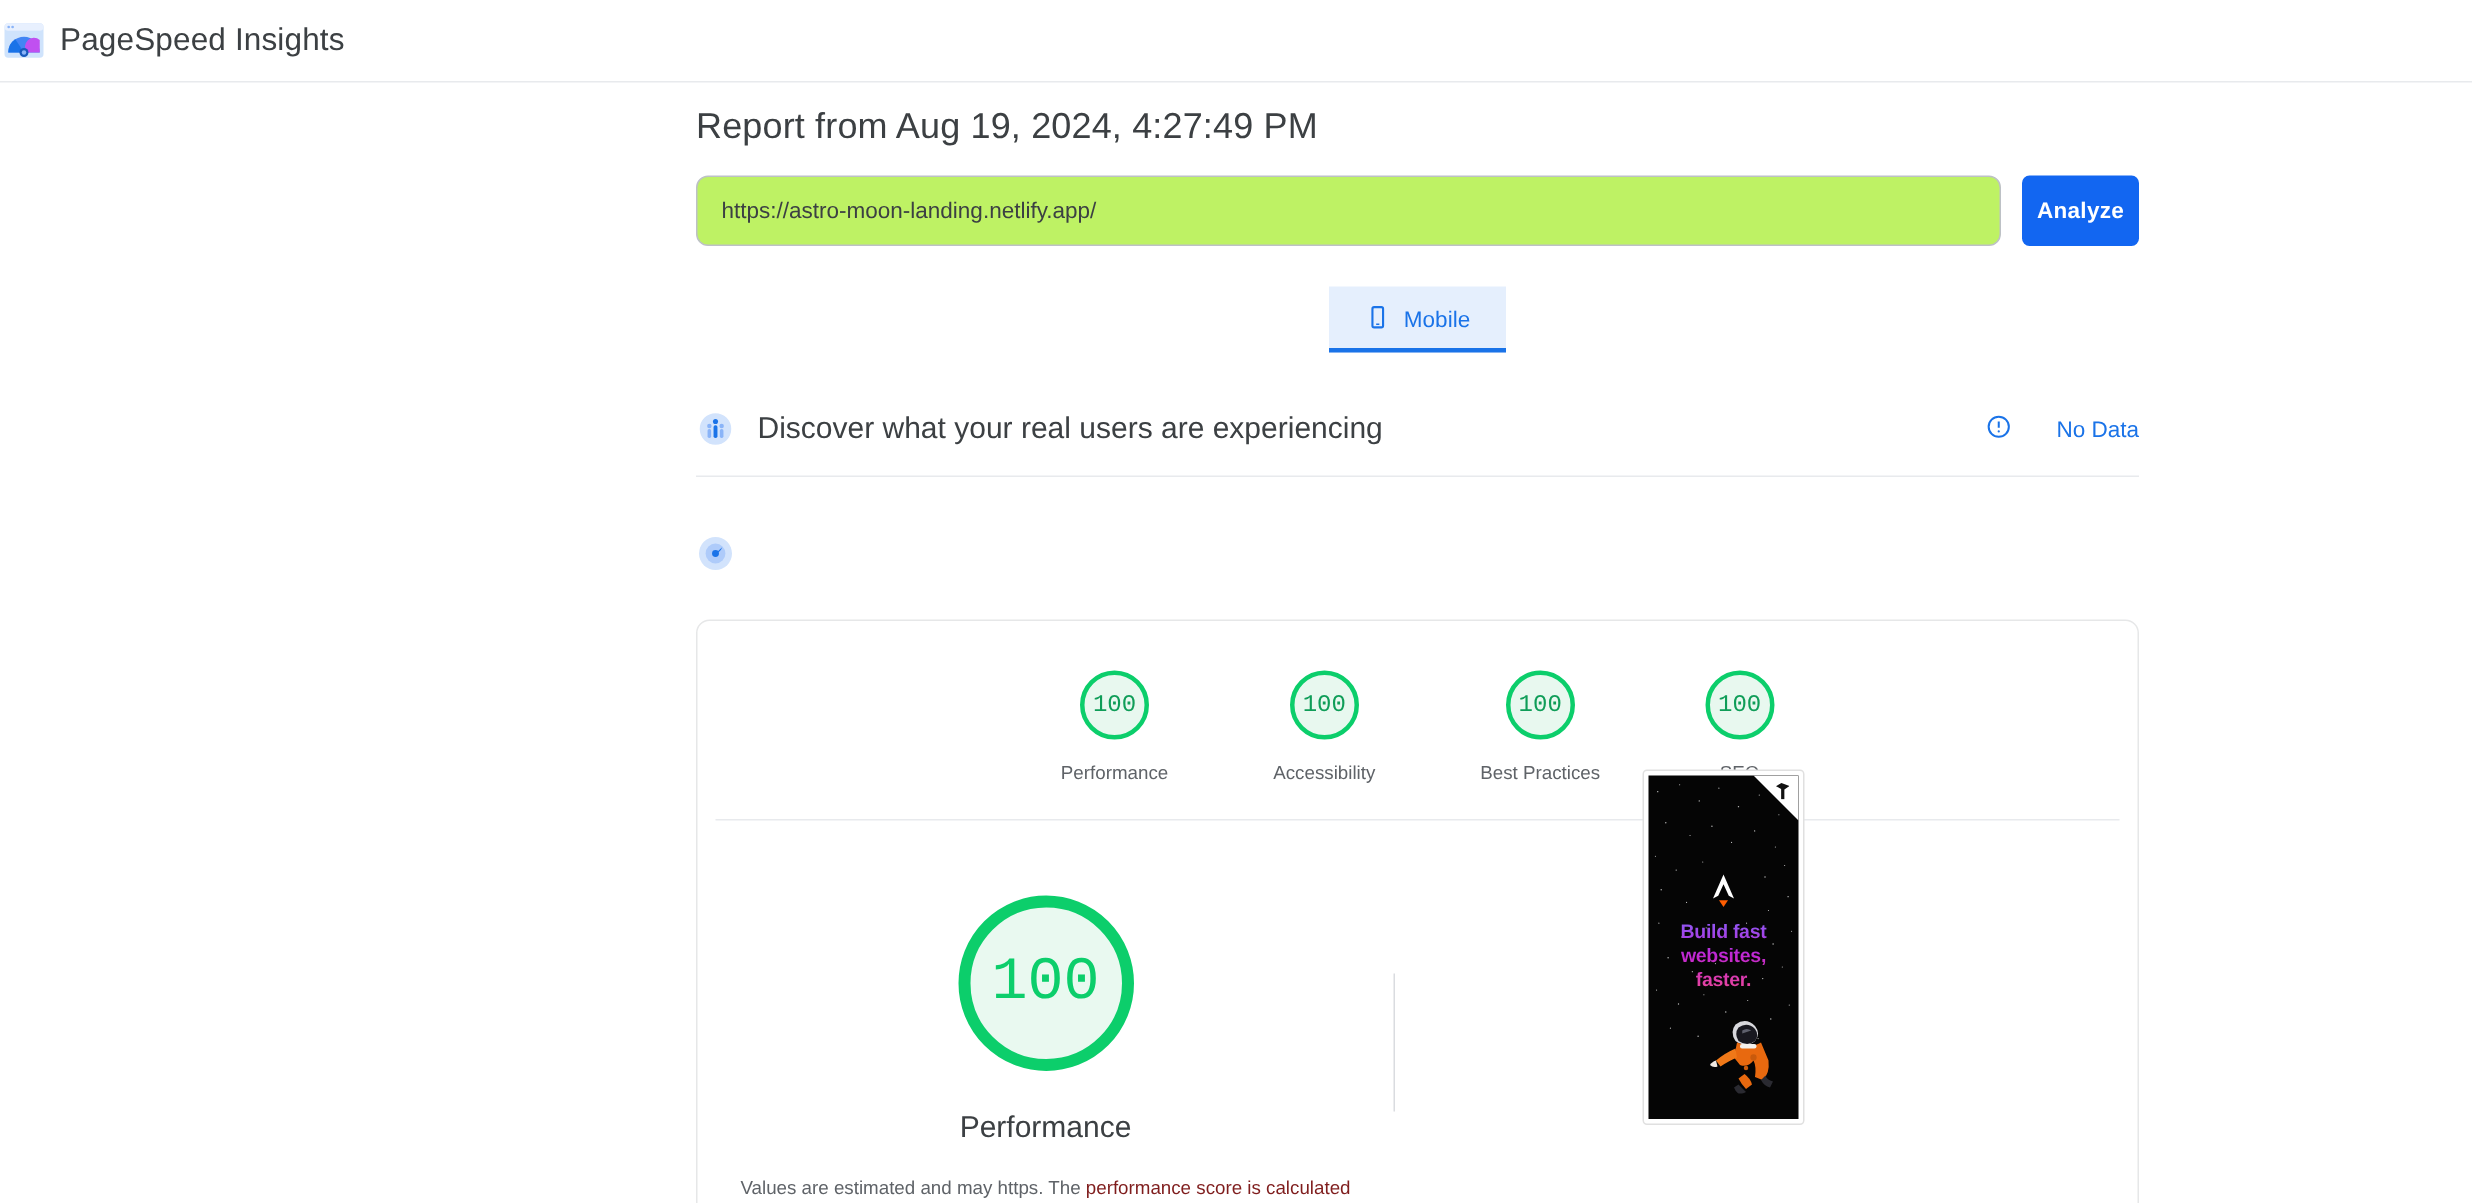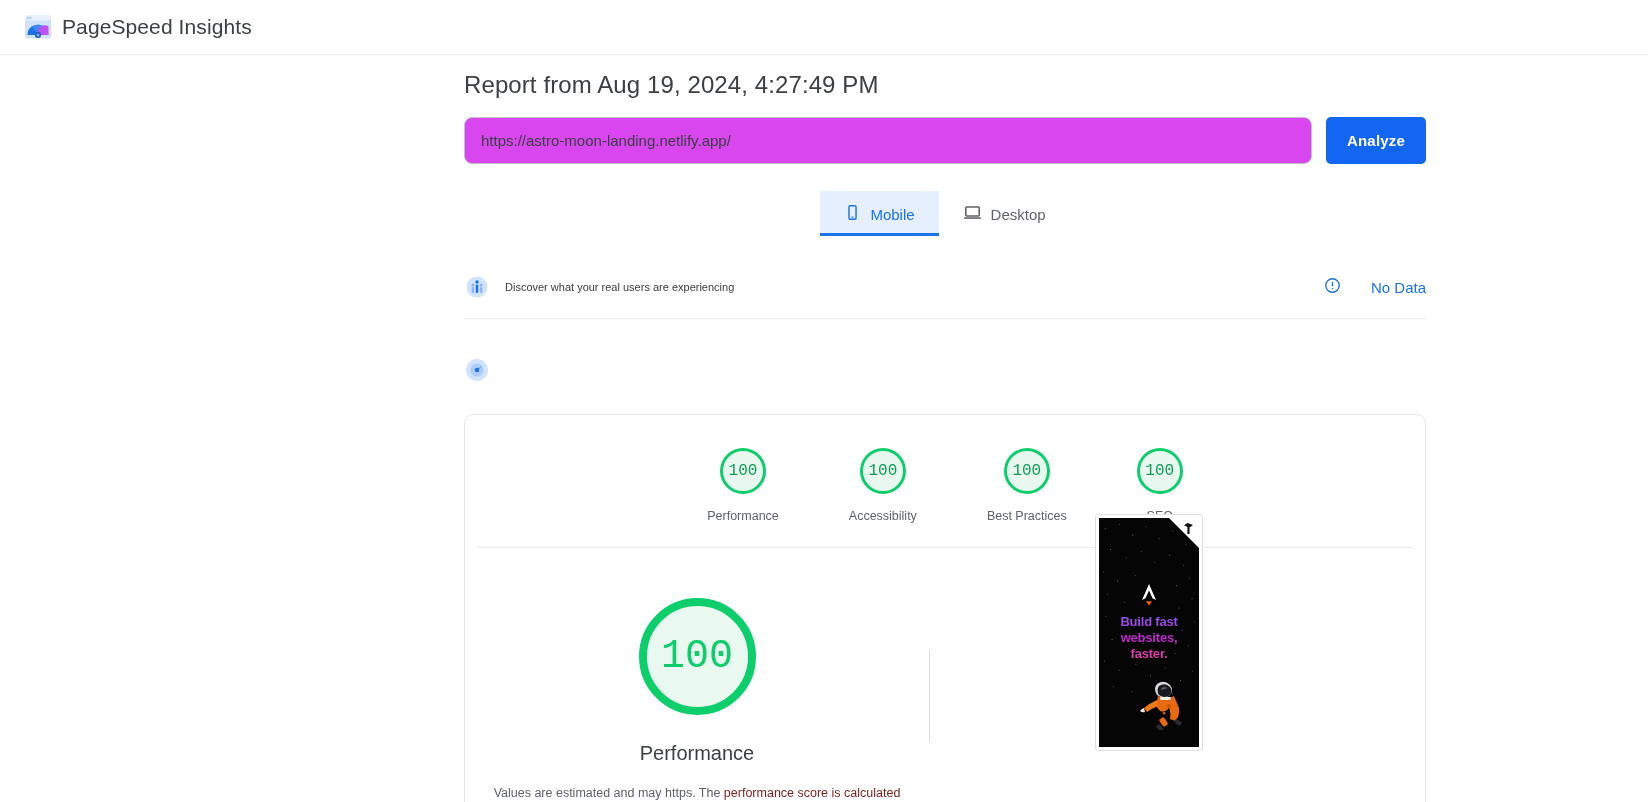--- a/index.html
+++ b/index.html
@@ -12,21 +12,21 @@
     color: #202124;
     overflow: hidden;
   }
 
   
   .app-header {
     height: 55px;
     border-bottom: 1px solid #e8eaed;
     display: flex;
     align-items: center;
-    padding-left: 24px;
+    padding-left: 2px;
     background: #fff;
   }
   .logo-wrap {
     width: 28px; height: 28px;
     margin-right: 10px;
     flex: 0 0 auto;
     display: block;
   }
   .app-title {
     font-size: 21px;
@@ -58,25 +58,25 @@
   .url-row { display: flex; align-items: stretch; gap: 14px; }
   .url-input {
     flex: 1 1 auto;
     height: 47px;
     border: 1px solid #bdc1c6;
     border-radius: 8px;
     padding: 0 16px;
     font-size: 15px;
     color: #3c4043;
     font-family: "Liberation Sans", sans-serif;
-    background: #d946ef;
+    background: #bef264;
     outline: none;
   }
   .analyze-btn {
-    width: 100px;
+    width: 78px;
     height: 47px;
     background: #1266f1;
     color: #fff;
     border: none;
     border-radius: 5px;
     font-size: 15px;
     font-weight: bold;
     font-family: "Liberation Sans", sans-serif;
     cursor: pointer;
     letter-spacing: .2px;
@@ -121,21 +121,21 @@
     height: 62px;
     margin-top: 20px;
   }
   .section-row .sec-icon {
     width: 24px; height: 24px;
     flex: 0 0 auto;
     margin-left: 1px;
     margin-right: 16px;
   }
   .section-label {
-    font-size: 11px;
+    font-size: 20px;
     color: #3c4043;
     flex: 1 1 auto;
   }
   .nodata {
     display: flex;
     align-items: center;
     gap: 30px;
     color: #1a73e8;
     font-size: 15px;
     cursor: pointer;
@@ -329,29 +329,20 @@
 
     <div class="tabs">
       <button class="tab active">
         <span>
           <svg width="17" height="17" viewBox="0 0 24 24" fill="none" stroke="#1a73e8" stroke-width="2">
             <rect x="7" y="2.5" width="10" height="19" rx="1.6"></rect>
             <line x1="10.5" y1="18.6" x2="13.5" y2="18.6" stroke-width="1.6"></line>
           </svg>
         </span>
         <span>Mobile</span>
-      </button>
-      <button class="tab">
-        <span>
-          <svg width="19" height="19" viewBox="0 0 24 24" fill="none" stroke="#5f6368" stroke-width="2">
-            <rect x="3.5" y="5" width="17" height="11.5" rx="1.2"></rect>
-            <line x1="1.5" y1="19" x2="22.5" y2="19" stroke-width="2"></line>
-          </svg>
-        </span>
-        <span>Desktop</span>
       </button>
     </div>
 
     <div class="section-row">
       <span class="sec-icon">
         <svg viewBox="0 0 24 24" width="24" height="24">
           <circle cx="12" cy="12" r="11" fill="#d2e3fc"></circle>
           <circle cx="12" cy="12" r="11" fill="none" stroke="#fff" stroke-width="1"></circle>
           <rect x="10.7" y="9.5" width="2.6" height="8.5" rx="1.2" fill="#1a73e8"></rect>
           <circle cx="12" cy="7" r="1.7" fill="#1a73e8"></circle>

